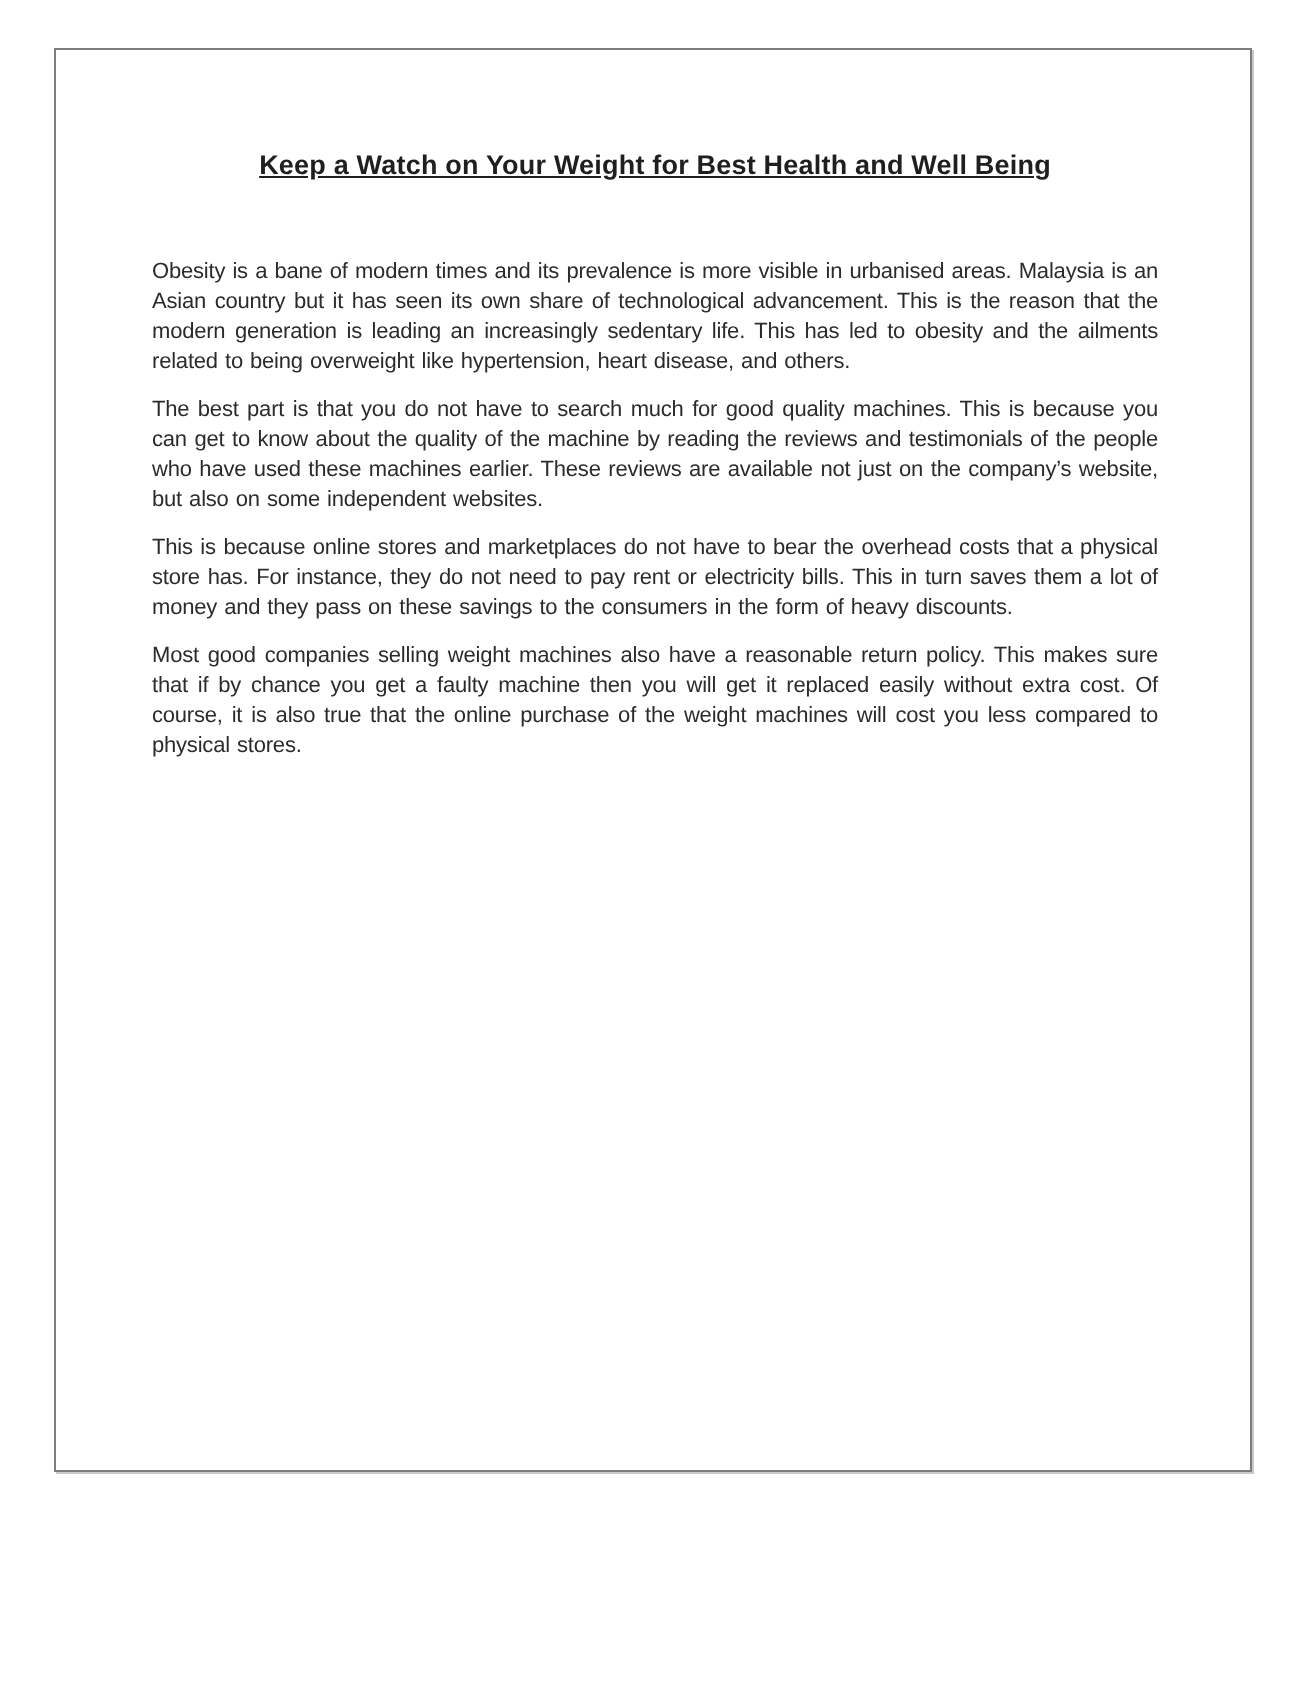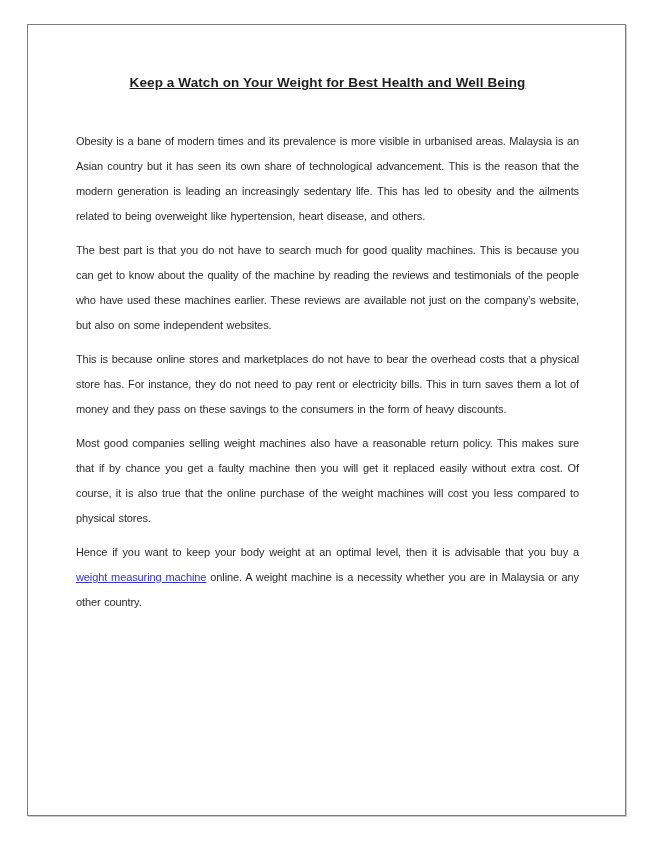--- a/index.html
+++ b/index.html
@@ -9,40 +9,40 @@
     background: #ffffff;
     font-family: "Liberation Sans", sans-serif;
   }
   body { position: relative; overflow: hidden; }
 
   .sheet {
     position: absolute;
     left: 27px;
     top: 24px;
     width: 599px;
-    height: 792px;
+    height: 712px;
     background: #ffffff;
     border: 1px solid #7d7d7d;
     box-shadow: 1px 1px 0 #c9c9c9;
     padding: 50px 46px 0 48px;
   }
 
   .title {
     font-size: 13.5px;
     font-weight: bold;
     color: #1f1f1f;
     text-align: center;
     text-decoration: underline;
     letter-spacing: 0.1px;
     margin-bottom: 39px;
   }
 
   .para {
     font-size: 11px;
-    line-height: 25px;
+    line-height: 15px;
     letter-spacing: -0.1px;
     word-spacing: 0.6px;
     color: #2b2b2b;
     text-align: justify;
     margin-bottom: 9px;
   }
 
   .para:last-child { margin-bottom: 0; }
 
   a.doc-link {
@@ -60,15 +60,14 @@
 
   <p class="para">Obesity is a bane of modern times and its prevalence is more visible in urbanised areas. Malaysia is an Asian country but it has seen its own share of technological advancement. This is the reason that the modern generation is leading an increasingly sedentary life. This has led to obesity and the ailments related to being overweight like hypertension, heart disease, and others.</p>
 
 
   <p class="para">The best part is that you do not have to search much for good quality machines. This is because you can get to know about the quality of the machine by reading the reviews and testimonials of the people who have used these machines earlier. These reviews are available not just on the company’s website, but also on some independent websites.</p>
 
   <p class="para">This is because online stores and marketplaces do not have to bear the overhead costs that a physical store has. For instance, they do not need to pay rent or electricity bills. This in turn saves them a lot of money and they pass on these savings to the consumers in the form of heavy discounts.</p>
 
   <p class="para">Most good companies selling weight machines also have a reasonable return policy. This makes sure that if by chance you get a faulty machine then you will get it replaced easily without extra cost. Of course, it is also true that the online purchase of the weight machines will cost you less compared to physical stores.</p>
 
-  <p class="para"><span>Hence if you want to keep your body weight at an optimal level, then it is advisable that you buy a </span><a class="doc-link" href="#">weight measuring machine</a><span> online. A weight machine is a necessity whether you are in Malaysia or any other country.</span></p>
 
 </div>
 
 </body></html>

